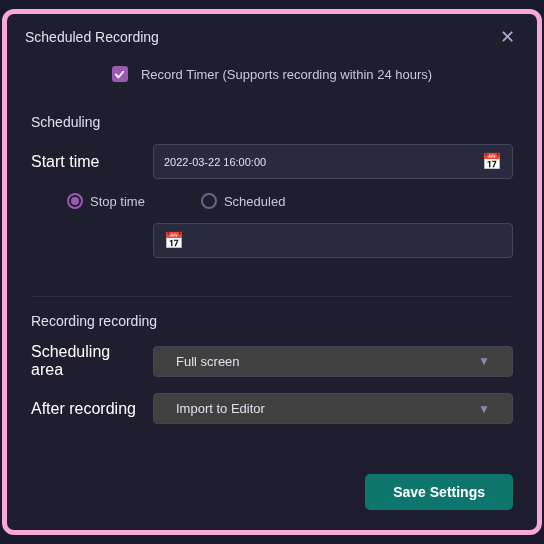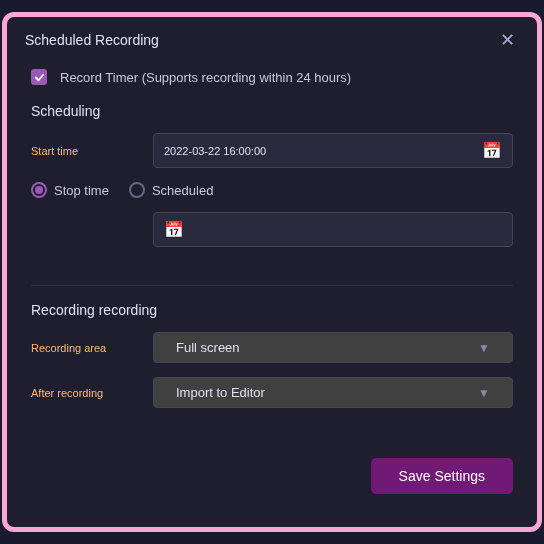--- a/index.html
+++ b/index.html
@@ -53,21 +53,22 @@
     }
 
     .dialog-body {
       padding: 8px 24px 20px 24px;
     }
 
     .checkbox-row {
       display: flex;
       align-items: center;
       gap: 13px;
-      margin-bottom: 18px;
+      margin-bottom: 32px;
+      justify-content: center;
     }
 
     .checkbox-custom {
       width: 16px;
       height: 16px;
       background: #9b59b6;
       border-radius: 3px;
       display: flex;
       align-items: center;
       justify-content: center;
@@ -93,22 +94,22 @@
     }
 
     .form-row {
       display: flex;
       align-items: center;
       margin-bottom: 14px;
       gap: 12px;
     }
 
     .form-label {
-      color: #fdba74;
-      font-size: 11px;
+      color: #ffffff;
+      font-size: 16px;
       width: 110px;
       flex-shrink: 0;
     }
 
     .input-with-icon {
       flex: 1;
       display: flex;
       align-items: center;
       background: #2a2a3e;
       border: 1px solid #44445a;
@@ -133,20 +134,21 @@
       display: flex;
       align-items: center;
       gap: 20px;
     }
 
     .radio-option {
       display: flex;
       align-items: center;
       gap: 7px;
       cursor: pointer;
+      margin-left: 36px;
     }
 
     .radio-outer {
       width: 16px;
       height: 16px;
       border-radius: 50%;
       border: 2px solid #9b59b6;
       display: flex;
       align-items: center;
       justify-content: center;
@@ -206,27 +208,27 @@
       font-size: 12px;
     }
 
     .footer {
       display: flex;
       justify-content: flex-end;
       padding: 16px 24px 20px 24px;
     }
 
     .save-btn {
-      background: #701a75;
+      background: #0f766e;
       color: #ffffff;
       border: none;
       border-radius: 5px;
       padding: 10px 28px;
       font-size: 14px;
-      font-weight: 400;
+      font-weight: 700;
       cursor: pointer;
     }
   </style>
 </head>
 <body>
 
 <div class="dialog">
 
   <div class="title-bar">
     <span class="title-text">Scheduled Recording</span>
@@ -278,21 +280,21 @@
       </div>
     </div>
 
     <div class="section-divider"></div>
     <hr class="divider-line">
 
     <div>
       <div class="section-title">Recording recording</div>
 
       <div class="form-row">
-        <span class="form-label">Recording area</span>
+        <span class="form-label">Scheduling area</span>
         <div class="select-field">
           <span class="select-value">Full screen</span>
           <span class="chevron-icon">▼</span>
         </div>
       </div>
 
       <div class="form-row">
         <span class="form-label">After recording</span>
         <div class="select-field">
           <span class="select-value">Import to Editor</span>

